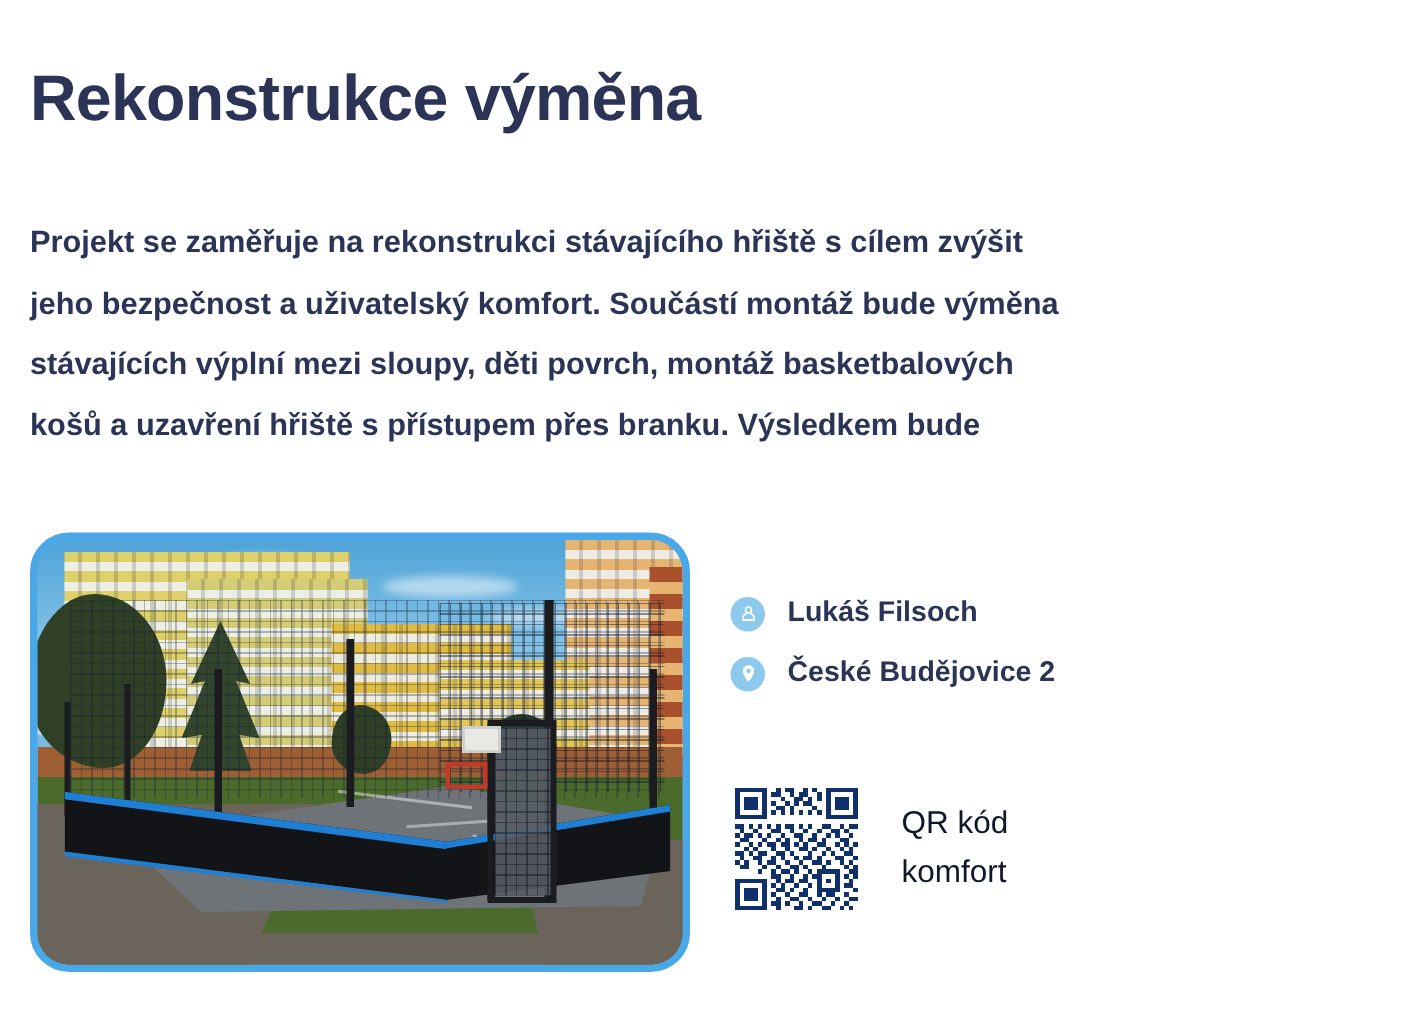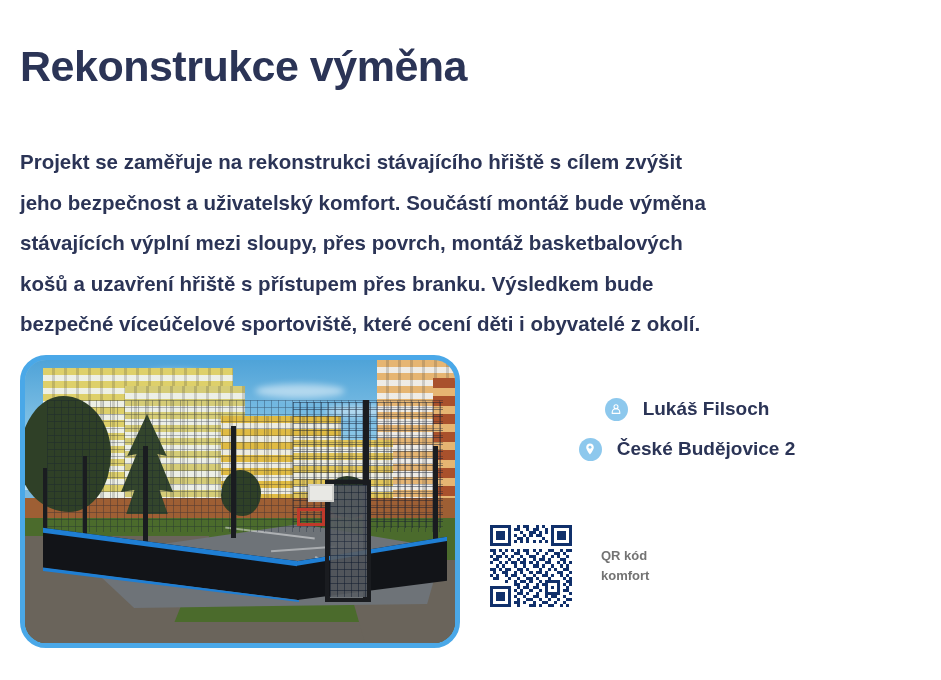--- a/index.html
+++ b/index.html
@@ -130,21 +130,20 @@
     position: absolute;
     left: 487px;
     top: 391px;
     width: 400px;
   }
   .meta-row {
     display: flex;
     align-items: center;
     height: 36px;
     margin-bottom: 4px;
-    justify-content: center;
   }
   .meta-icon {
     width: 23px;
     height: 23px;
     border-radius: 50%;
     background: #8dc8ed;
     display: flex;
     align-items: center;
     justify-content: center;
     flex: 0 0 auto;
@@ -168,40 +167,39 @@
   }
   #qr-code {
     width: 88px;
     height: 88px;
     flex: 0 0 auto;
     background: #ffffff;
   }
   #qr-code svg { display: block; }
   #qr-caption {
     margin-left: 26px;
-    font-size: 13px;
-    font-weight: bold;
+    font-size: 21px;
+    font-weight: normal;
     line-height: 1.55;
-    color: #737373;
+    color: #0f172a;
   }
   #qr-caption .qr-line { display: block; white-space: nowrap; }
 </style>
 </head>
 <body>
 
 <h1 id="project-title">
   <span class="title-line">Rekonstrukce výměna</span>
 </h1>
 
 <div id="project-description">
   <span class="desc-line">Projekt se zaměřuje na rekonstrukci stávajícího hřiště s cílem zvýšit</span>
   <span class="desc-line">jeho bezpečnost a uživatelský komfort. Součástí montáž bude výměna</span>
-  <span class="desc-line">stávajících výplní mezi sloupy, přes povrch, montáž basketbalových</span>
+  <span class="desc-line">stávajících výplní mezi sloupy, děti povrch, montáž basketbalových</span>
   <span class="desc-line">košů a uzavření hřiště s přístupem přes branku. Výsledkem bude</span>
-  <span class="desc-line">bezpečné víceúčelové sportoviště, které ocení děti i obyvatelé z okolí.</span>
 </div>
 
 <div id="project-photo-frame">
   <div id="project-photo" role="img" aria-label="Fotografie stávajícího hřiště mezi panelovými domy na sídlišti Vltava">
 
     <div class="ph-layer ph-sky"></div>
     <div class="ph-layer ph-cloud" style="left:230px; top:24px; width:90px; height:14px;"></div>
     <div class="ph-layer ph-cloud" style="left:300px; top:46px; width:70px; height:10px;"></div>
     <div class="ph-layer ph-cloud" style="left:120px; top:10px; width:60px; height:9px;"></div>
 

